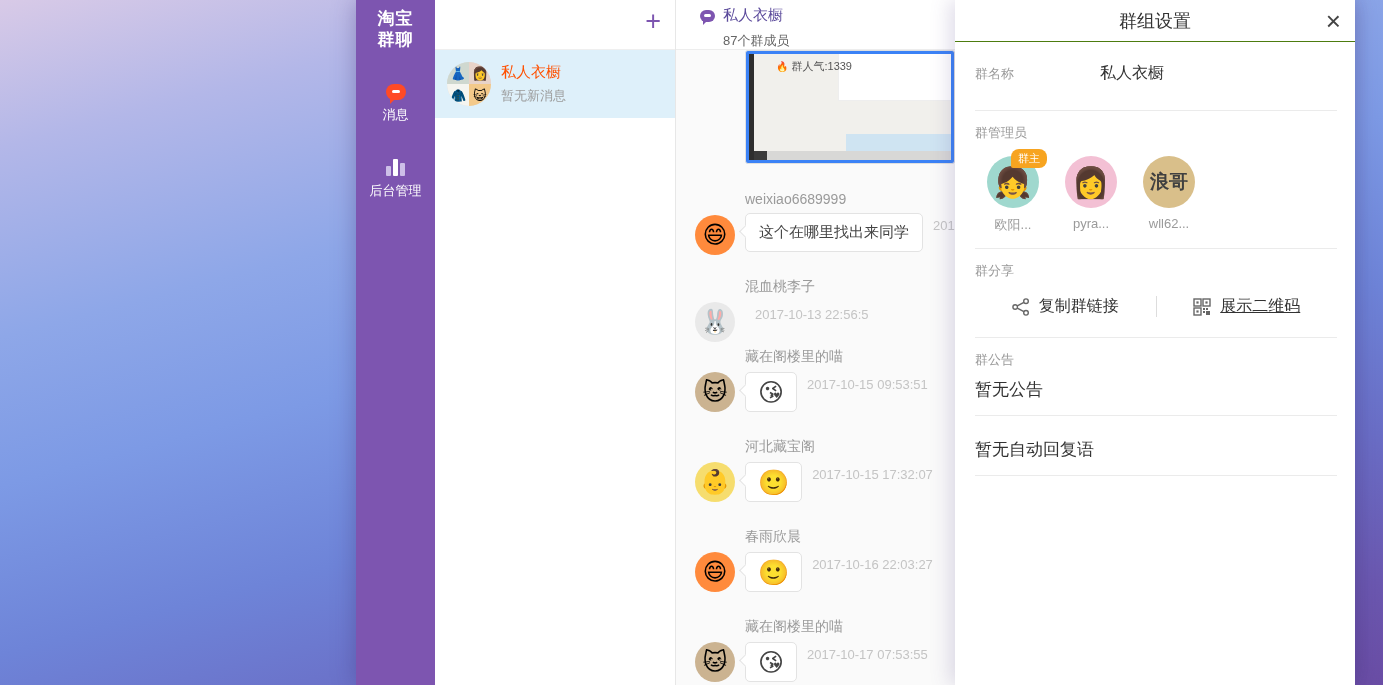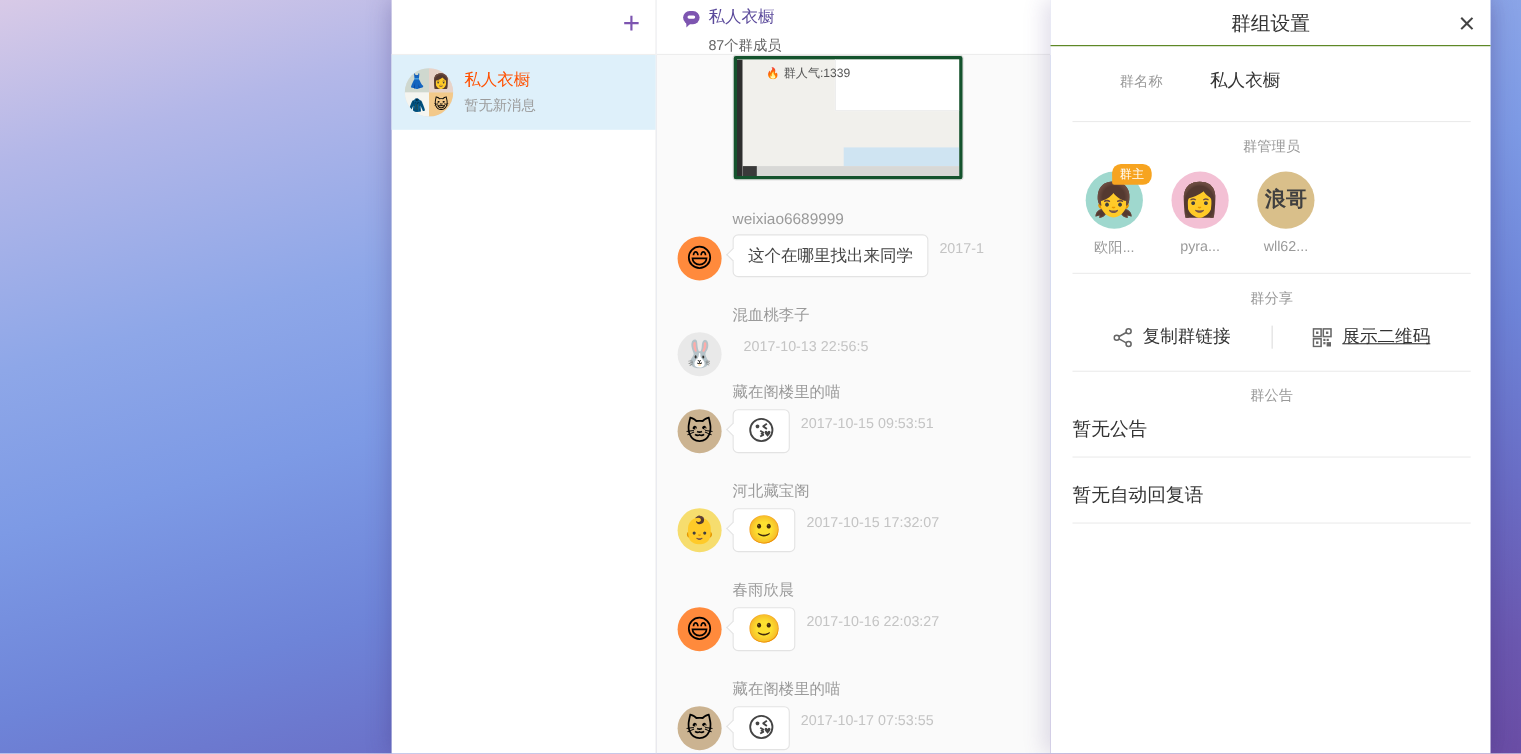--- a/index.html
+++ b/index.html
@@ -46,21 +46,21 @@
   .chat-header{ height:50px; background:#fff; border-bottom:1px solid #ededed; padding:6px 0 0 24px; flex-shrink:0;}
   .chat-title{ display:flex; align-items:center; font-size:15px; color:#5b4a9b; }
   .icon-bubble{ width:15px; height:12px; background:#7d55b0; border-radius:6px; position:relative; margin-right:8px; flex-shrink:0;}
   .icon-bubble::after{ content:""; position:absolute; left:4px; top:4px; width:7px; height:3px; background:#fff; border-radius:2px;}
   .icon-bubble::before{ content:""; position:absolute; left:3px; bottom:-3px; border:3px solid transparent;
     border-top-color:#7d55b0; border-left-color:#7d55b0; }
   .chat-members{ font-size:13px; color:#666; margin:7px 0 0 23px; }
   .chat-body{ flex:1; padding-top:0; overflow:hidden; }
 
   
-  .img-msg{ margin:0 0 27px 69px; width:210px; height:114px; background:#14532d; border:1px solid #e0e0e0;
+  .img-msg{ margin:0 0 27px 69px; width:210px; height:114px; background:#3b82f6; border:1px solid #e0e0e0;
     border-radius:3px; padding:3px; position:relative; }
   .shot{ position:absolute; inset:3px; background:#f1f0ec; overflow:hidden; }
   .shot-bar{ position:absolute; left:0; top:0; bottom:0; width:5px; background:#2e2e2e; }
   .shot-white{ position:absolute; right:0; top:0; width:56%; height:44%; background:#fff; border-left:1px solid #eee; border-bottom:1px solid #eee;}
   .shot-blue{ position:absolute; right:0; bottom:9px; left:48%; height:17px; background:#cfe4f2; }
   .shot-scroll{ position:absolute; left:5px; right:0; bottom:0; height:9px; background:#d8d8d6; }
   .shot-corner{ position:absolute; left:5px; bottom:0; width:13px; height:9px; background:#3a3a3a; }
   .shot-badge{ position:absolute; left:27px; top:5px; font-size:11px; color:#555; white-space:nowrap;}
   .shot-flame{ color:#ff8c1a; margin-right:3px; font-size:10px;}
 
@@ -80,21 +80,21 @@
   .time{ font-size:13px; color:#c4c4c4; margin:5px 0 0 10px; white-space:nowrap; }
 
   
   .panel{ width:400px; background:#fff; flex-shrink:0; box-shadow:-6px 0 18px rgba(90,70,140,.18); position:relative; z-index:5;}
   .panel-header{ height:42px; border-bottom:1px solid #4d7c0f; position:relative;
     display:flex; align-items:center; justify-content:center; }
   .panel-title{ font-size:18px; color:#333; }
   .btn-close{ position:absolute; right:14px; top:2px; font-size:26px; font-weight:200; color:#444; cursor:pointer; line-height:38px;}
   .panel-section{ margin:0 18px 0 20px; border-bottom:1px solid #ebebeb; padding:13px 0 14px 0; }
   .row-name{ display:flex; align-items:center; padding:8px 0 12px 0;}
-  .lbl{ font-size:13px; color:#9a9a9a;text-align:center; }
+  .lbl{ font-size:13px; color:#9a9a9a; }
   .row-name .lbl{ width:125px; }
   .val-lg{ font-size:16px; color:#333; }
   .admins{ display:flex; gap:22px; margin:14px 0 0 10px; }
   .admin{ position:relative; width:56px; text-align:center; cursor:pointer;}
   .admin-av{ width:52px; height:52px; border-radius:50%; margin:0 auto; display:flex; align-items:center;
     justify-content:center; font-size:30px; overflow:hidden;}
   .aav1{ background:#9fd8ce; } .aav2{ background:#f3c0d4; }
   .aav3{ background:#d9bf8a; font-family:"Liberation Serif","DejaVu Serif",serif; font-size:19px; color:#404040; font-weight:bold; line-height:18px;}
   .admin-name{ font-size:13px; color:#9a9a9a; margin-top:8px; }
   .owner-badge{ position:absolute; top:-7px; right:-6px; background:#f7a420; color:#fff; font-size:11px;
@@ -104,20 +104,38 @@
     font-size:16px; color:#333; cursor:pointer; }
   .share-btn + .share-btn{ border-left:1px solid #ddd;text-decoration:underline; }
   .share-btn svg{ display:block; }
   .sec-val{ font-size:17px; color:#333; margin-top:9px; }
 </style>
 </head>
 <body>
 
 <div class="app">
 
+  <div class="sidebar">
+    <div class="logo">
+      <div>淘宝</div>
+      <div>群聊</div>
+    </div>
+    <div class="nav-item">
+      <span class="icon-msg"></span>
+      <span class="label">消息</span>
+    </div>
+    <div class="nav-item">
+      <span class="icon-bars">
+          <i></i>
+          <i></i>
+          <i></i>
+        </span>
+      <span class="label">后台管理</span>
+    </div>
+  </div>
 
   <div class="chat-list">
     <div class="list-header">
       <span class="btn-add">+</span>
     </div>
     <div class="list-item">
       <div class="group-avatar">
         <span class="ga1">👗</span>
           <span class="ga2">👩</span>
           <span class="ga3">🧥</span>

